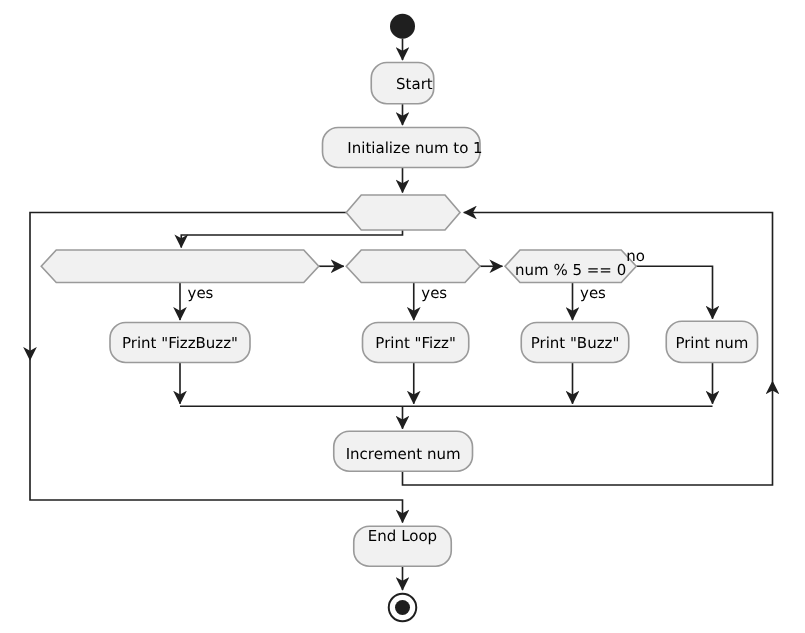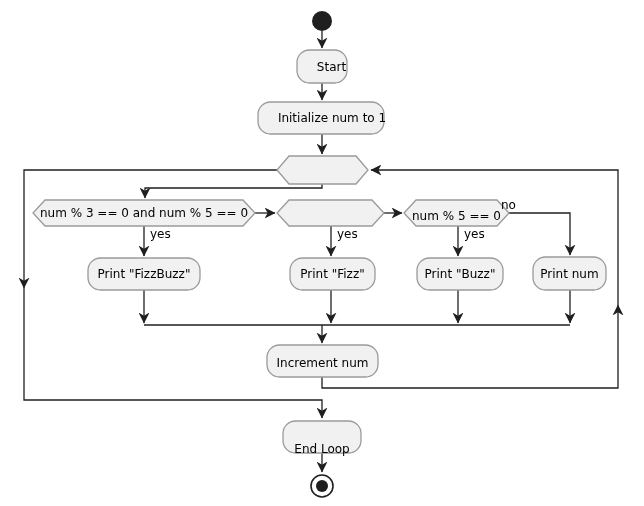--- a/index.html
+++ b/index.html
@@ -98,27 +98,26 @@
     <rect class="node-shape" x="417" y="258" width="86" height="32" rx="12.5"></rect>
     <rect class="node-shape" x="533" y="257" width="73" height="33" rx="12.5"></rect>
     <rect class="node-shape" x="267" y="345" width="111" height="32" rx="12.5"></rect>
     <rect class="node-shape" x="283" y="421" width="78" height="32" rx="12.5"></rect>
     <circle class="final-ring" cx="322" cy="486" r="11"></circle>
     <circle class="solid-dot" cx="322" cy="486" r="6"></circle>
   </svg>
 
   <div class="node-label" style="left:297px;top:50px;width:69px;height:33px;">Start</div>
   <div class="node-label" style="left:258px;top:102px;width:148px;height:32px;">Initialize num to 1</div>
-  <div class="node-label" style="left:33px;top:200px;width:222px;height:26px;">num % 3 == 0 and num % 5 == 0</div>
   <div class="node-label" style="left:404px;top:200px;width:105px;height:32px;">num % 5 == 0</div>
   <div class="node-label" style="left:88px;top:258px;width:112px;height:32px;">Print "FizzBuzz"</div>
   <div class="node-label" style="left:290px;top:258px;width:85px;height:32px;">Print "Fizz"</div>
   <div class="node-label" style="left:417px;top:258px;width:86px;height:32px;">Print "Buzz"</div>
   <div class="node-label" style="left:533px;top:257px;width:73px;height:33px;text-align:center;">Print num</div>
   <div class="node-label" style="left:267px;top:345px;width:111px;height:36px;">Increment num</div>
-  <div class="node-label" style="left:283px;top:421px;width:78px;height:16px;margin-top:20px;">End Loop</div>
+  <div class="node-label" style="left:283px;top:421px;width:78px;height:16px;">End Loop</div>
 
   <div class="edge-label" style="left:150px;top:228px;">yes</div>
   <div class="edge-label" style="left:337px;top:228px;">yes</div>
   <div class="edge-label" style="left:464px;top:228px;">yes</div>
   <div class="edge-label" style="left:501px;top:199px;text-align:right;">no</div>
 
 </div>
 
 </body></html>

